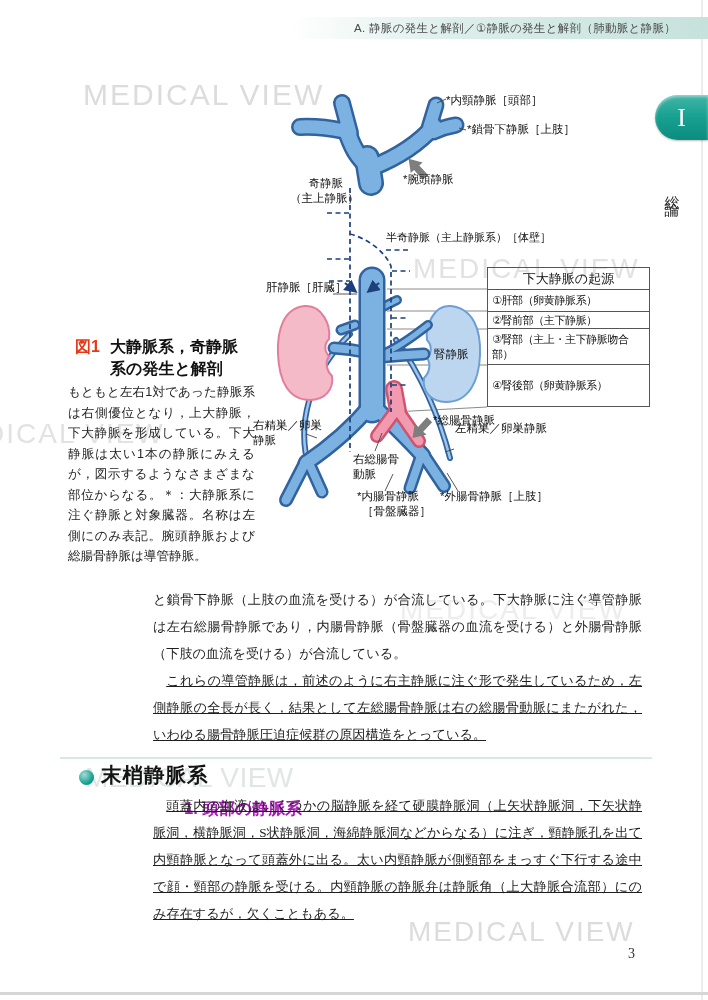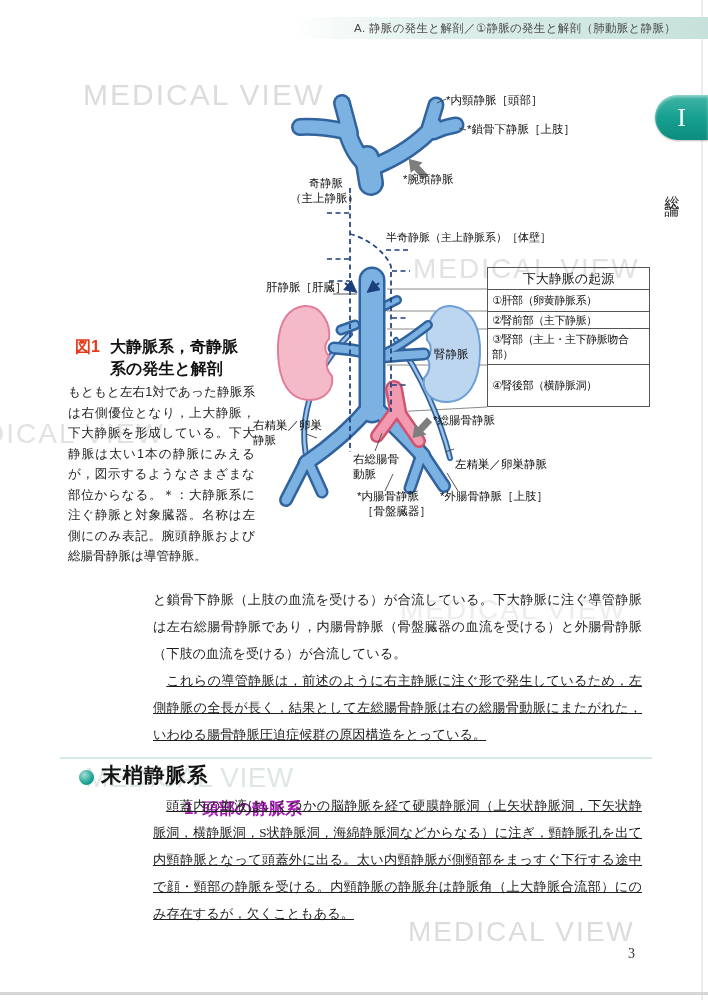--- a/index.html
+++ b/index.html
@@ -217,37 +217,37 @@
     <div>（主上静脈）</div>
   </div>
   <div class="dlbl" style="left:386px;top:230px;font-size:11px;">半奇静脈（主上静脈系）［体壁］</div>
   <div class="dlbl" style="left:266px;top:280px;">肝静脈［肝臓］</div>
   <div class="dlbl" style="left:434px;top:347px;">腎静脈</div>
   <div class="dlbl" style="left:253px;top:418px;">
     <div>右精巣／卵巣</div>
     <div>静脈</div>
   </div>
   <div class="dlbl" style="left:433px;top:413px;">*総腸骨静脈</div>
-  <div class="dlbl" style="left:455px;top:457px;">左精巣／卵巣静脈</div>
+  <div class="dlbl" style="left:455px;top:421px;">左精巣／卵巣静脈</div>
   <div class="dlbl" style="left:353px;top:452px;">
     <div>右総腸骨</div>
     <div>動脈</div>
   </div>
   <div class="dlbl" style="left:357px;top:489px;">
     <div>*内腸骨静脈</div>
     <div style="padding-left:5px;">［骨盤臓器］</div>
   </div>
   <div class="dlbl" style="left:440px;top:489px;">*外腸骨静脈［上肢］</div>
 
   <div class="abs" id="ivc-table">
     <div class="t-head">下大静脈の起源</div>
     <div class="t-row" style="height:21px;">①肝部（卵黄静脈系）</div>
     <div class="t-row" style="height:17px;">②腎前部（主下静脈）</div>
     <div class="t-row" style="height:36px;">③腎部（主上・主下静脈吻合部）</div>
-    <div class="t-row" style="height:42px;">④腎後部（横静脈洞）</div>
+    <div class="t-row" style="height:42px;">④腎後部（卵黄静脈系）</div>
   </div>
 
   <div class="abs" id="fig-label">図1</div>
   <div class="abs" id="fig-title">
     <div>大静脈系，奇静脈</div>
     <div>系の発生と解剖</div>
   </div>
   <div class="abs" id="fig-caption">もともと左右1対であった静脈系は右側優位となり，上大静脈，下大静脈を形成している。下大静脈は太い1本の静脈にみえるが，図示するようなさまざまな部位からなる。＊：大静脈系に注ぐ静脈と対象臓器。名称は左側にのみ表記。腕頭静脈および総腸骨静脈は導管静脈。</div>
 
   <div class="bodytext" id="text-block-1">

